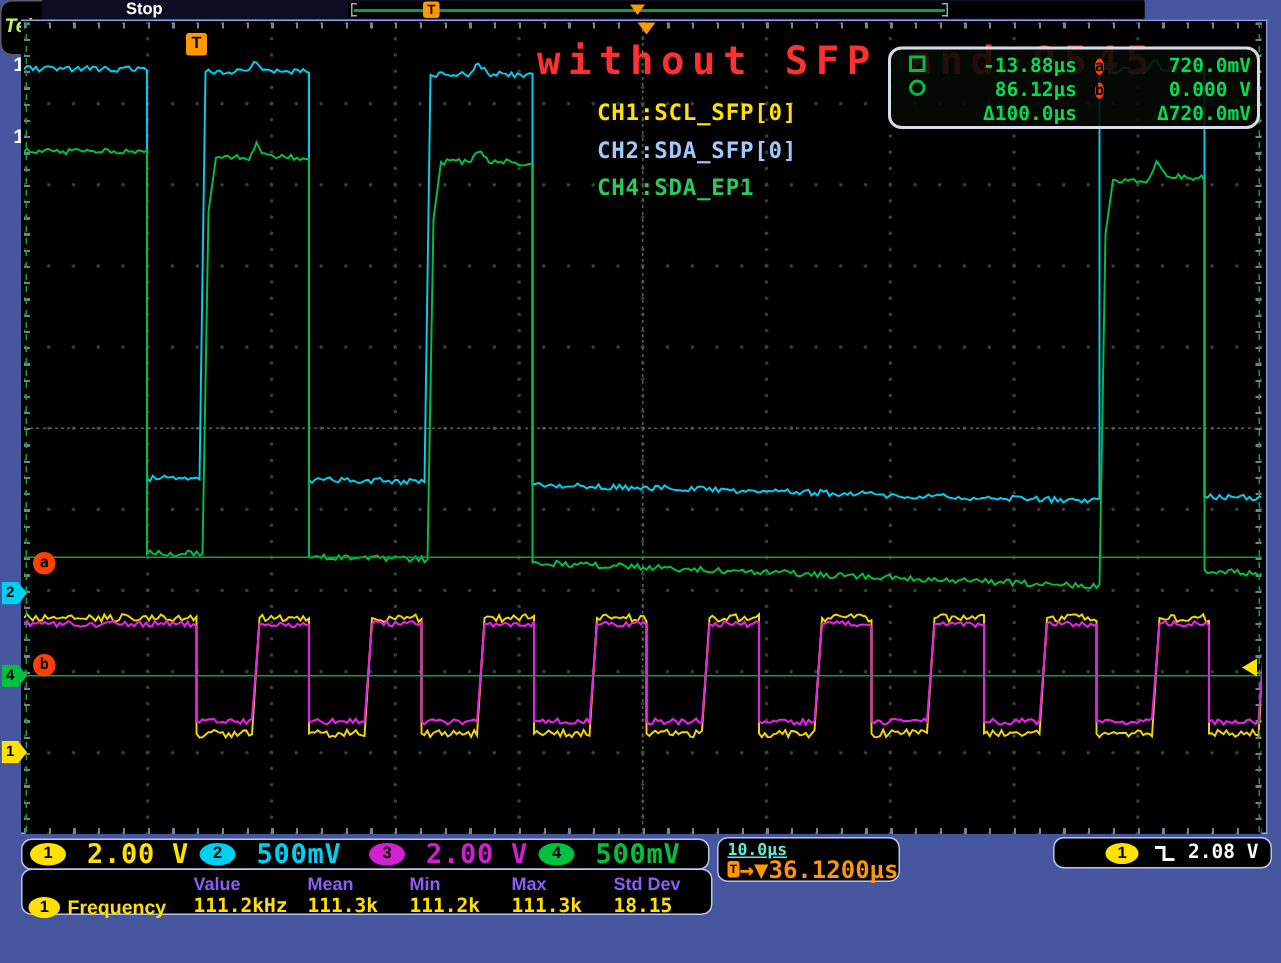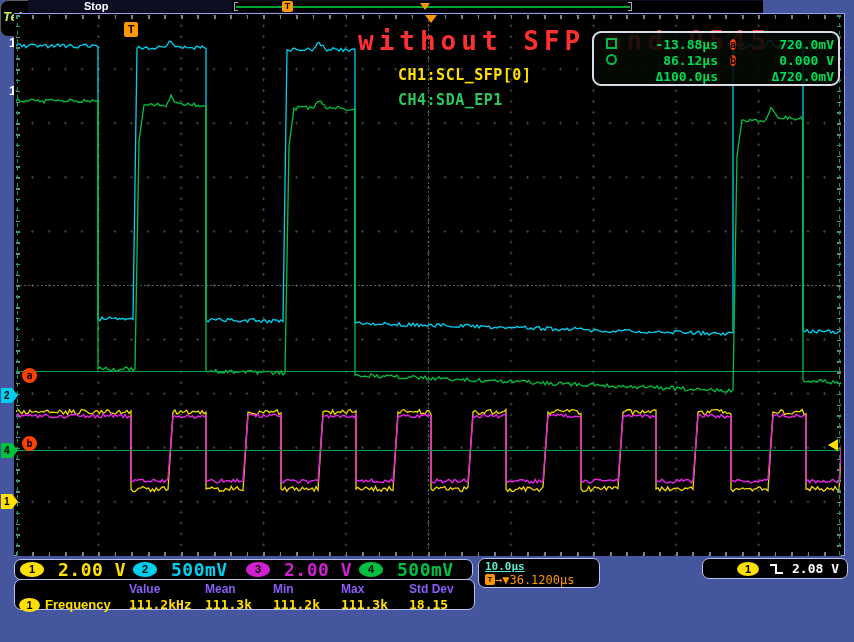--- a/index.html
+++ b/index.html
@@ -92,21 +92,21 @@
   #measure .hdr-row { color:#8b5cf6; font-weight:bold; font-size:12px; padding-top:2px; font-family:"Liberation Sans",sans-serif; }
   #measure .val-row { color:#ffe000; font-weight:bold; font-size:13px; margin-top:1px; }
   #measure .name { display:flex; align-items:center; color:#ffe000; font-weight:bold; font-size:13px;
                    font-family:"Liberation Sans",sans-serif; padding-left:4px; }
   #measure .name .chbdg { width:21px; height:14px; margin-right:5px; }
 
   #hbox { left:478px; top:558px; width:122px; height:30px; padding:1px 0 0 6px; }
   #hbox .scale { color:#5eead4; font-weight:bold; font-size:11px; font-family:"DejaVu Sans Mono",monospace;text-decoration:underline; }
   #hbox .delayrow { display:flex; align-items:center; height:13px; }
   #hbox .tbadge { width:10px; height:11px; font-size:8px; line-height:11px; }
-  #hbox .delay { color:#ff9800; font-weight:normal; font-size:12px; font-family:"DejaVu Sans Mono",monospace; }
+  #hbox .delay { color:#ff9800; font-weight:bold; font-size:16px; font-family:"DejaVu Sans Mono",monospace; }
 
   #acqbox { left:606px; top:558px; width:90px; height:30px; padding:1px 0 0 6px; color:#fff;
             font-weight:bold; font-size:12px; font-family:"Liberation Sans",sans-serif; line-height:13px; }
 
   #trigbox { left:702px; top:558px; width:146px; height:21px; display:flex; align-items:center; padding:0 8px 0 34px; }
   #trigbox .lvl { color:#fff; font-weight:bold; font-size:13px; margin-left:auto; font-family:"DejaVu Sans Mono",monospace; }
   #trigbox svg { margin-left:10px; }
 
   #datebox { left:744px; top:599px; width:104px; height:37px; background:#000; border-radius:8px;
              border:1px solid #5a5a6a; color:#fff; font-weight:bold; font-size:13px;
@@ -154,20 +154,21 @@
       <div id="badge-a" class="abbadge">a</div>
       <div id="badge-b" class="abbadge">b</div>
 
       <div id="trig-t-badge" class="tbadge">T</div>
       <div id="trig-pos-tri" class="tri-down"></div>
       <div id="trig-lvl"></div>
 
       <div id="ann-title" style="color: rgb(255, 48, 48);">without SFP and 9545</div>
       <div id="ch-labels">
         <div style="color: rgb(255, 224, 0); text-align: right;">CH1:SCL_SFP[0]</div>
+        <div style="color: rgb(160, 200, 248);">CH2:SDA_SFP[0]</div>
         <div style="color: rgb(46, 200, 94);">CH4:SDA_EP1</div>
       </div>
 
       <div id="readout">
         <div class="row">
           <span><span class="icon-sq"></span></span>
           <span class="num">-13.88µs</span>
           <span><span class="ab">a</span></span>
           <span class="num">720.0mV</span>
         </div>

